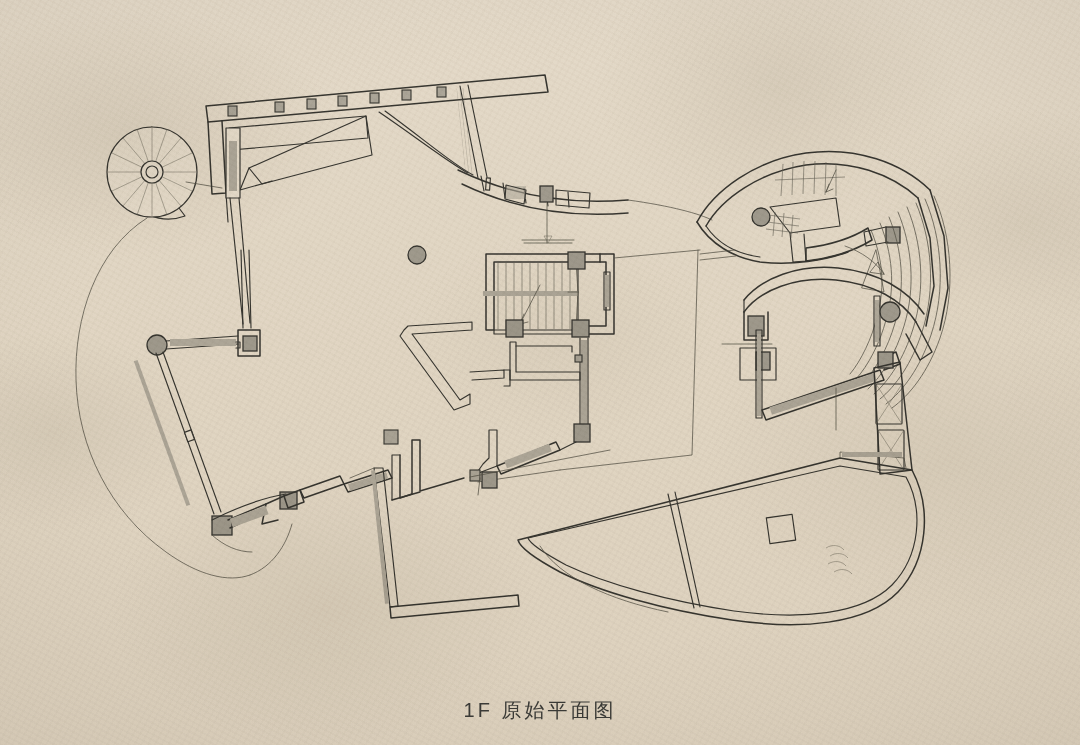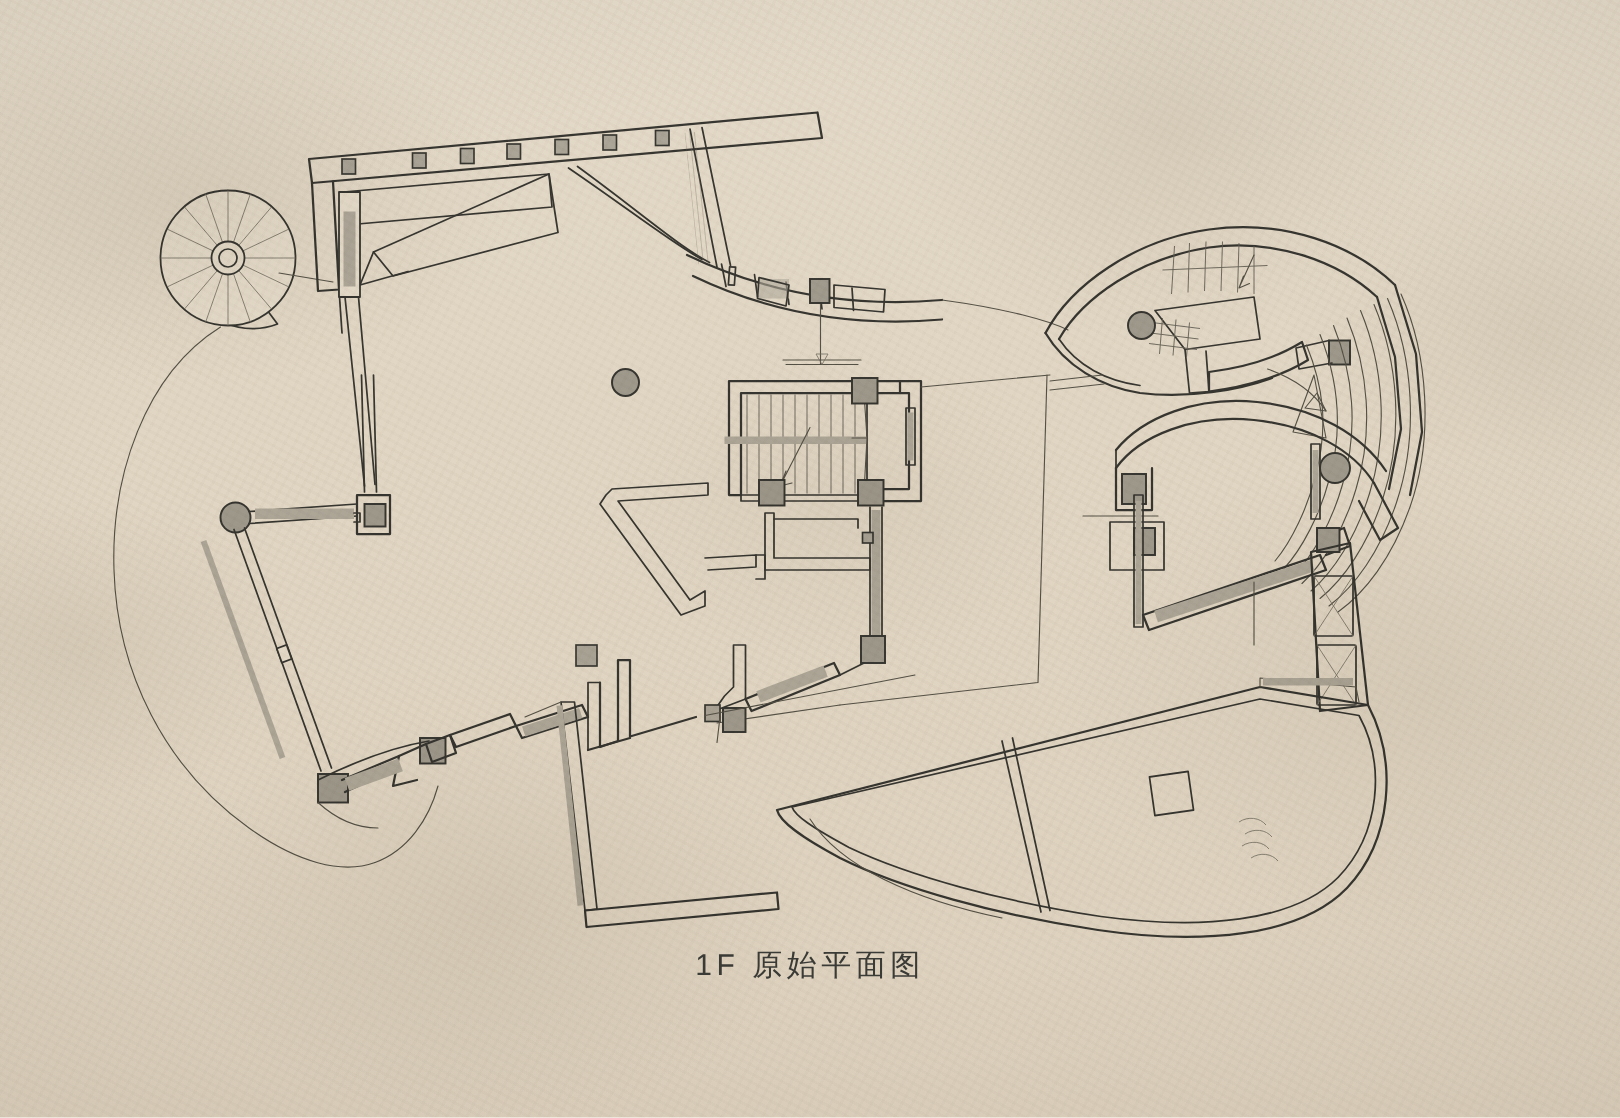--- a/index.html
+++ b/index.html
@@ -329,14 +329,14 @@
 
     <g>
       <circle class="pier" cx="417" cy="255" r="9"></circle>
     </g>
 
   </svg>
 
   <div id="grain"></div>
   <div id="vig"></div>
 
-  <div class="title" style="top: 630px; color: rgb(58, 58, 54);">1F 原始平面图</div>
+  <div class="title" style="top: 697px; color: rgb(58, 58, 54);">1F 原始平面图</div>
 </div>
 
 </body></html>

